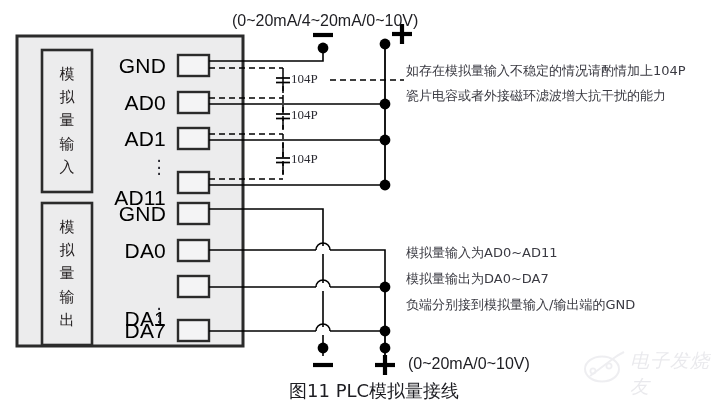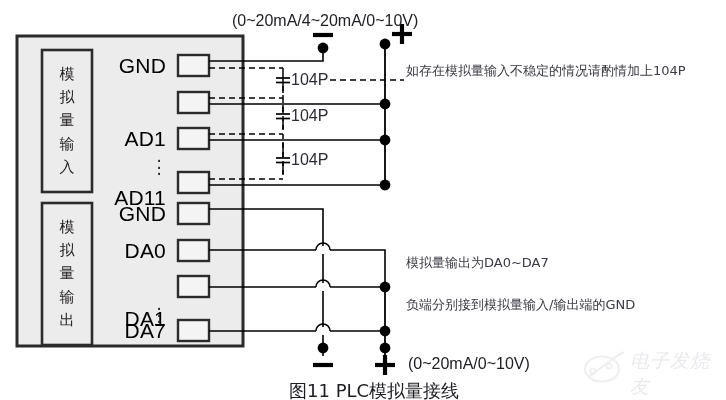--- a/index.html
+++ b/index.html
@@ -42,23 +42,23 @@
 
   
   .anno{
     font-size:13px;
     color:#3a3a42;
     font-family:"DejaVu Sans","Liberation Sans",sans-serif;
     line-height:1.62;
   }
 
   .cap-label{
-    font-size:16px;
+    font-size:13px;
     color:#2b2b33;
-    font-family:Liberation Sans, sans-serif;
+    font-family:Liberation Serif, serif;
   }
 
   .range-label{
     font-size:16px;
     color:#1d1d22;
     font-family:"Liberation Sans","DejaVu Sans",sans-serif;
   }
 
   .fig-caption{
     font-size:18px;
@@ -215,20 +215,21 @@
 
   <div class="vlabel" style="left:44px;top:205px;height:138px;">
     <span>模</span>
     <span>拟</span>
     <span>量</span>
     <span>输</span>
     <span>出</span>
   </div>
 
   <div class="txt term-label" style="left:56px;top:54px;">GND</div>
+  <div class="txt term-label" style="left:56px;top:91px;">AD0</div>
   <div class="txt term-label" style="left:56px;top:127px;">AD1</div>
   <div class="txt term-label" style="left:56px;top:186px;">AD11</div>
 
   <div class="dots" style="left:152px;top:156px;">
     <div>·</div>
       <div>·</div>
       <div>·</div>
   </div>
 
   <div class="txt term-label" style="left:56px;top:202px;">GND</div>
@@ -240,22 +241,24 @@
     <div>·</div>
       <div>·</div>
       <div>·</div>
   </div>
 
   <div class="txt cap-label" style="left:291px;top:71px;">104P</div>
   <div class="txt cap-label" style="left:291px;top:107px;">104P</div>
   <div class="txt cap-label" style="left:291px;top:151px;">104P</div>
 
   <div class="txt anno" style="left:406px;top:60px;">如存在模拟量输入不稳定的情况请酌情加上104P</div>
-
-  <div class="txt anno" style="left:406px;top:252px;">模拟量输出为DA0~DA7</div>
+  <div class="txt anno" style="left:406px;top:85px;">瓷片电容或者外接磁环滤波增大抗干扰的能力</div>
+
+  <div class="txt anno" style="left:406px;top:242px;">模拟量输入为AD0~AD11</div>
+  <div class="txt anno" style="left:406px;top:268px;">模拟量输出为DA0~DA7</div>
   <div class="txt anno" style="left:406px;top:294px;">负端分别接到模拟量输入/输出端的GND</div>
 
   <div class="txt range-label" style="left:408px;top:355px;text-align:center;">(0~20mA/0~10V)</div>
 
   <div class="txt fig-caption" style="left:289px;top:379px;">图11 PLC模拟量接线</div>
 
   <div class="watermark" style="left:582px;top:348px;width:140px;height:44px;">
     <svg class="wm-mark" viewBox="0 0 44 34">
       <ellipse cx="20" cy="19" rx="17" ry="12.5" fill="none" stroke="#c9c9d2" stroke-width="2"></ellipse>
       <path d="M8,26 L32,8 C36,5 40,3 42,2" fill="none" stroke="#c9c9d2" stroke-width="2"></path>

